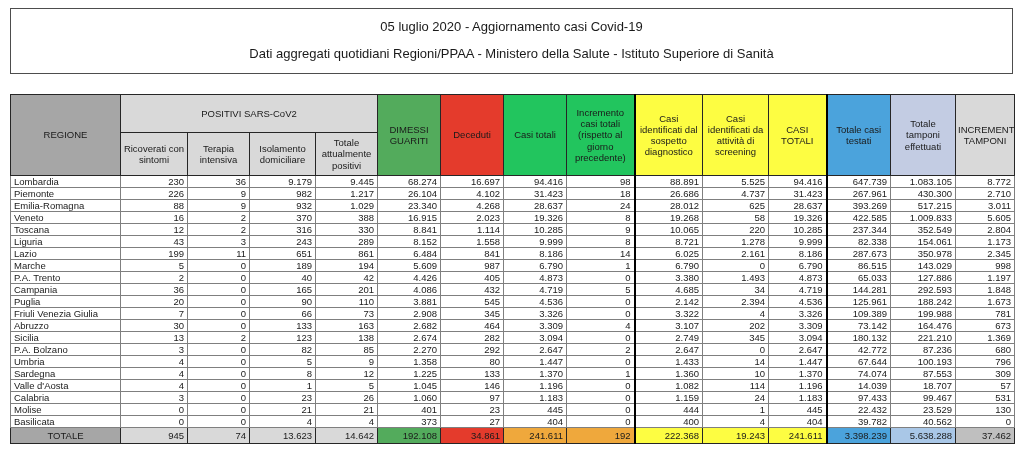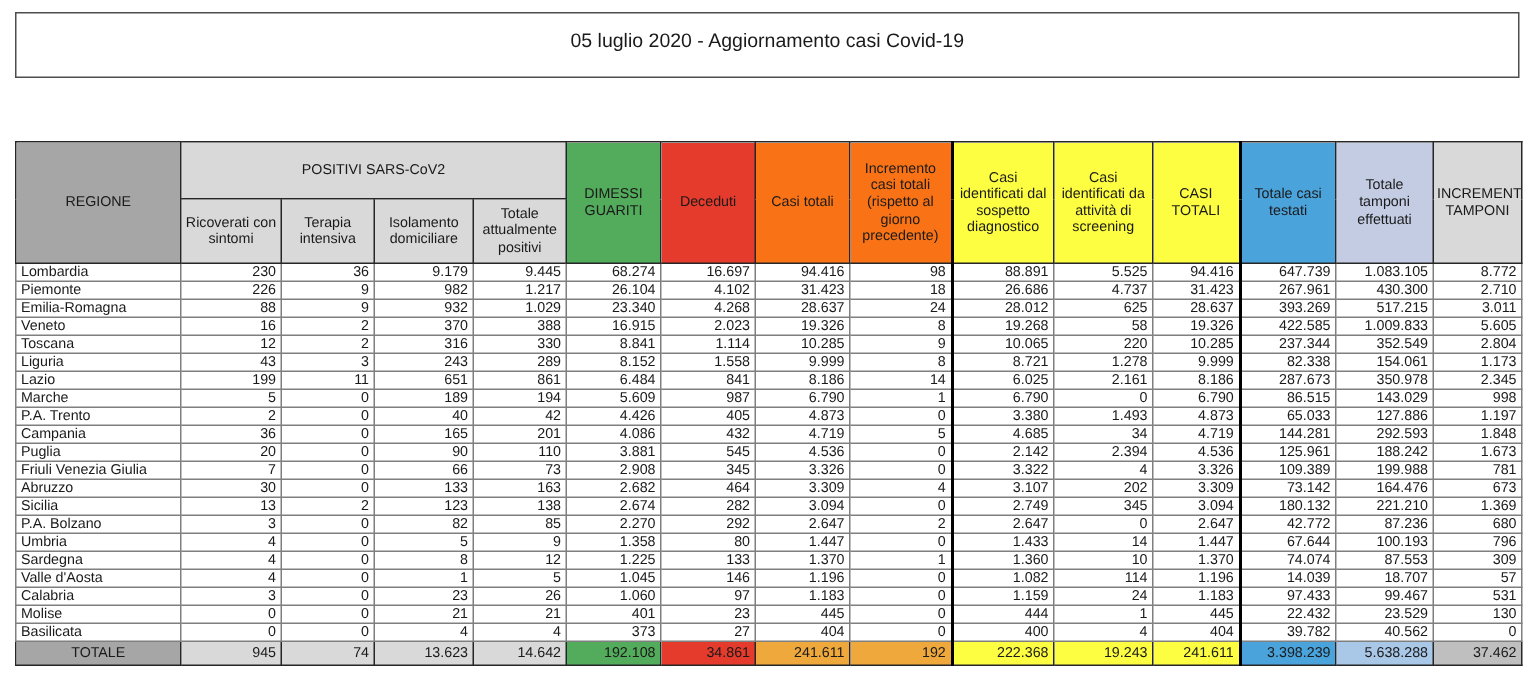--- a/index.html
+++ b/index.html
@@ -4,21 +4,21 @@
 <style>
   * { box-sizing: border-box; margin: 0; padding: 0; }
   html, body { background: #ffffff; }
   body {
     width: 1024px; height: 453px;
     font-family: "Liberation Sans", sans-serif;
     color: #1a1a1a;
     position: relative;
   }
   .title-box {
-    position: absolute; left: 10px; top: 8px; width: 1003px; height: 44px;
+    position: absolute; left: 10px; top: 8px; width: 1003px; height: 66px;
     border: 1px solid #4d4d4d;
     background: #ffffff;
     text-align: center;
     font-size: 13px;
   }
   .title-line1 { margin-top: 10px; }
   .title-line2 { margin-top: 12px; }
 
   table.covid {
     position: absolute; left: 10px; top: 94px;
@@ -37,21 +37,21 @@
     line-height: 1.18;
     text-align: center;
     vertical-align: middle;
     padding: 1px 2px;
   }
   th.h-region     { background: #a6a6a6; font-weight: bold; font-size: 10px; }
   th.h-positivi   { background: #d9d9d9; font-weight: bold; font-size: 11.5px; height: 38px; }
   th.h-sub        { background: #d9d9d9; height: 43px; }
   th.h-green      { background: #53ab5c; }
   th.h-red        { background: #e43b2c; }
-  th.h-orange     { background: #f97316; }
+  th.h-orange     { background: #22c55e; }
   th.h-yellow     { background: #fdfd42; }
   th.h-blue       { background: #4ba3dc; }
   th.h-peri       { background: #c3cce3; }
   th.h-lgray      { background: #d9d9d9; }
 
   table.covid td {
     font-size: 9.5px;
     height: 12px;
     line-height: 11px;
     padding: 0 3px;
@@ -78,20 +78,21 @@
   tr.total-row td.t-yellow { background: #fdfd42; }
   tr.total-row td.t-blue   { background: #4ba3dc; }
   tr.total-row td.t-tblue  { background: #a9c7e7; }
   tr.total-row td.t-mgray  { background: #bfbfbf; }
 </style>
 </head>
 <body>
 
 <div class="title-box">
   <div class="title-line1">05 luglio 2020 - Aggiornamento casi Covid-19</div>
+  <div class="title-line2">Dati aggregati quotidiani Regioni/PPAA - Ministero della Salute - Istituto Superiore di Sanità</div>
 </div>
 
 <table class="covid">
   <colgroup>
     <col style="width:110px">
       <col style="width:67px">
       <col style="width:62px">
       <col style="width:66px">
     <col style="width:62px">
       <col style="width:63px">

